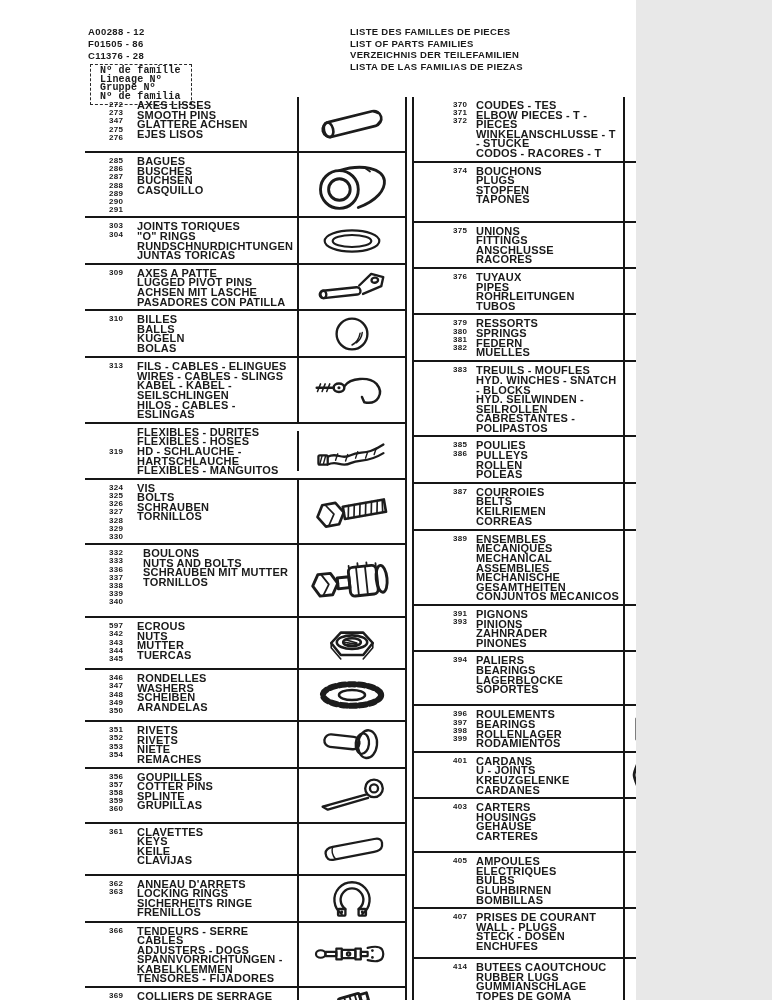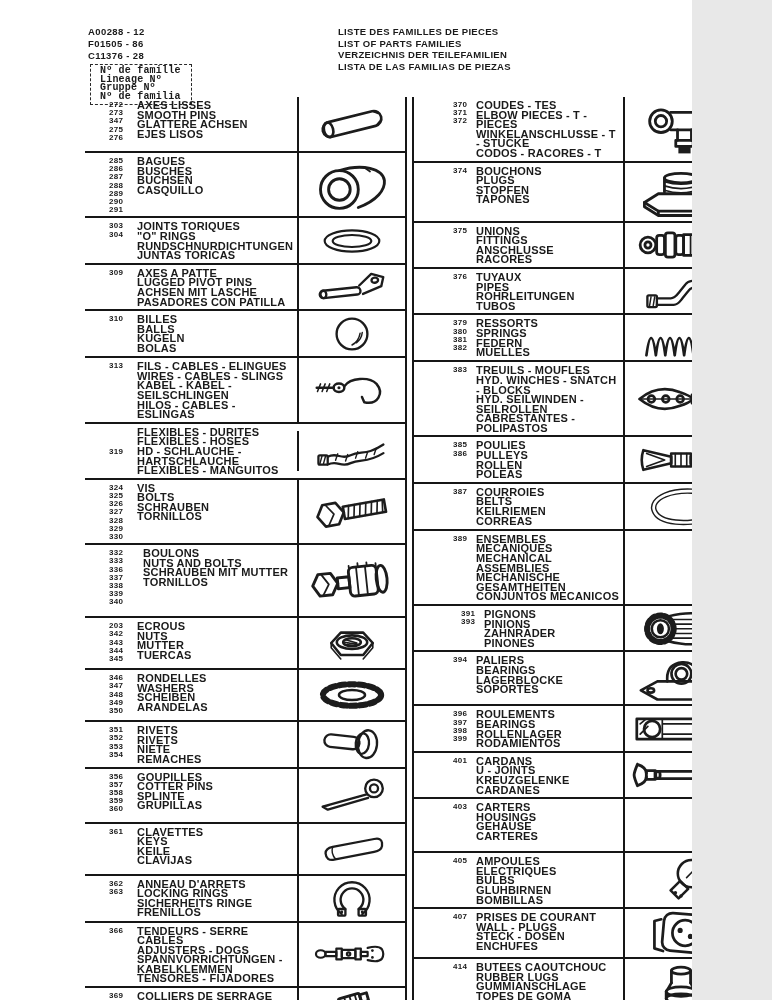--- a/index.html
+++ b/index.html
@@ -1,22 +1,22 @@
 <!DOCTYPE html>
 <html><head>
 <meta charset="utf-8">
 <style>
   html,body{margin:0;padding:0;background:#e8e8e8;}
-  .page{position:relative;width:692px;height:1000px;background:#ffffff;overflow:hidden;
+  .page{position:relative;width:636px;height:1000px;background:#ffffff;overflow:hidden;
         color:#1a1a1a;font-family:"Liberation Sans",sans-serif;font-weight:700;}
   
   .codes{position:absolute;left:88px;top:26px;font-size:9.5px;line-height:12px;letter-spacing:.4px;}
   .family-box{position:absolute;left:90px;top:64px;border:1.5px dashed #2a2a2a;
               padding:2px 10px 3px 9px;font-size:10px;line-height:8.6px;letter-spacing:.2px;font-family:Liberation Mono, monospace;}
-  .titles{position:absolute;left:338px;top:26px;font-size:9.5px;line-height:11.5px;letter-spacing:.3px;}
+  .titles{position:absolute;left:350px;top:26px;font-size:9.5px;line-height:11.5px;letter-spacing:.3px;}
   
   .table{position:absolute;top:97px;left:85px;display:flex;align-items:flex-start;}
   .col{display:flex;flex-direction:column;box-sizing:border-box;}
   .col-left{width:322px;border-right:2px solid #161616;}
   .col-right{width:327px;margin-left:5px;border-left:2px solid #161616;border-right:2px solid #161616;}
   .row{display:flex;border-bottom:2px solid #161616;box-sizing:border-box;}
   .nums{box-sizing:border-box;width:52px;padding:4px 0 2px 24px;font-size:8px;line-height:8.2px;letter-spacing:.3px;}
   .col-right .nums{width:62px;padding-left:39px;}
   .desc{flex:1;box-sizing:border-box;padding:4px 2px 2px 0;font-size:11px;line-height:9.6px;letter-spacing:.2px;}
   .art{box-sizing:border-box;width:108px;border-left:2px solid #161616;
@@ -264,21 +264,21 @@
                 <path class="thin" d="M56 15 V47 M66 15 V47"></path>
     <ellipse cx="83" cy="31" rx="6" ry="15"></ellipse>
                 <path class="thin" d="M48 13 v4 M58 11 v4 M68 11 v4 M78 13 v4"></path>
               </g>
   </svg>
           </div>
   </div>
 
   <div class="row" style="min-height: 52px;">
     <div class="nums">
-            <div>203</div>
+            <div>597</div>
             <div>342</div>
             <div>343</div>
             <div>344</div>
             <div>345</div>
           </div>
     <div class="desc">
             <div>ECROUS</div>
             <div>NUTS</div>
             <div>MUTTER</div>
             <div>TUERCAS</div>
@@ -637,21 +637,21 @@
           </div>
     <div class="desc">
             <div>ENSEMBLES MECANIQUES</div>
             <div>MECHANICAL ASSEMBLIES</div>
             <div>MECHANISCHE GESAMTHEITEN</div>
             <div>CONJUNTOS MECANICOS</div>
           </div>
     <div class="art"></div>
   </div>
 
-  <div class="row" style="min-height: 46px; padding-left: 8px;">
+  <div class="row" style="min-height: 46px;">
     <div class="nums">
             <div>391</div>
             <div>393</div>
           </div>
     <div class="desc">
             <div>PIGNONS</div>
             <div>PINIONS</div>
             <div>ZAHNRADER</div>
             <div>PINONES</div>
           </div>

